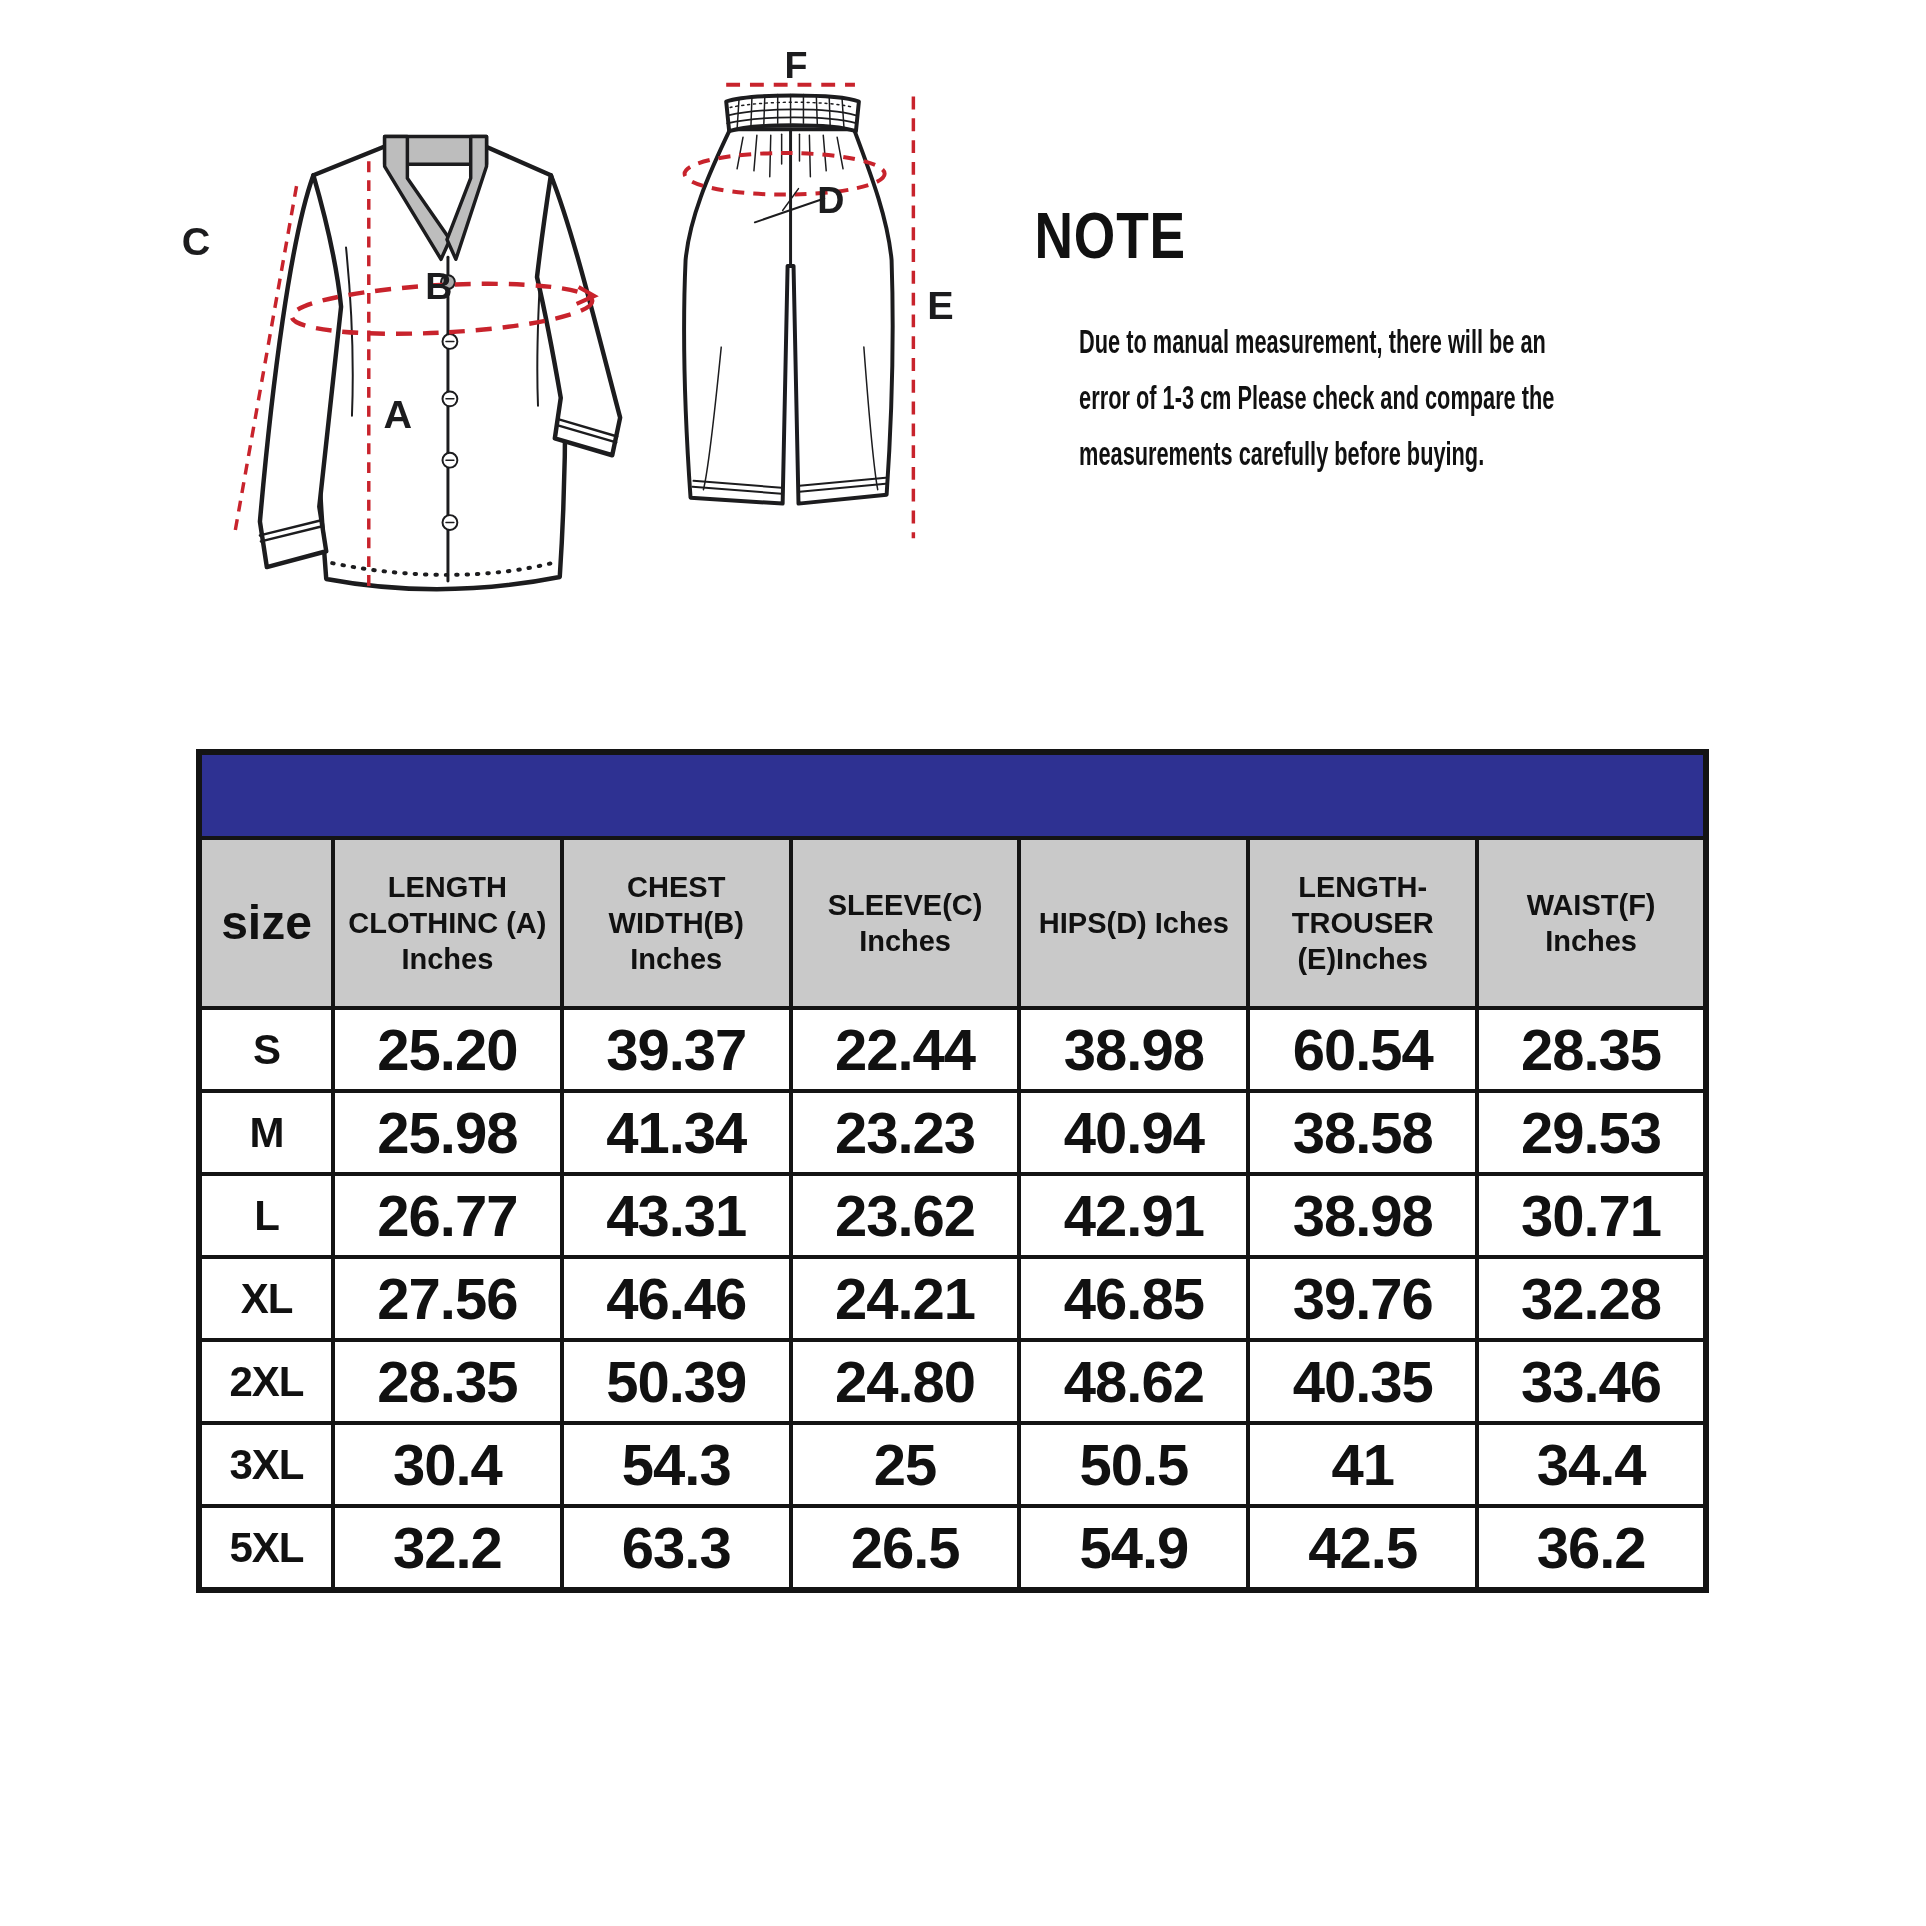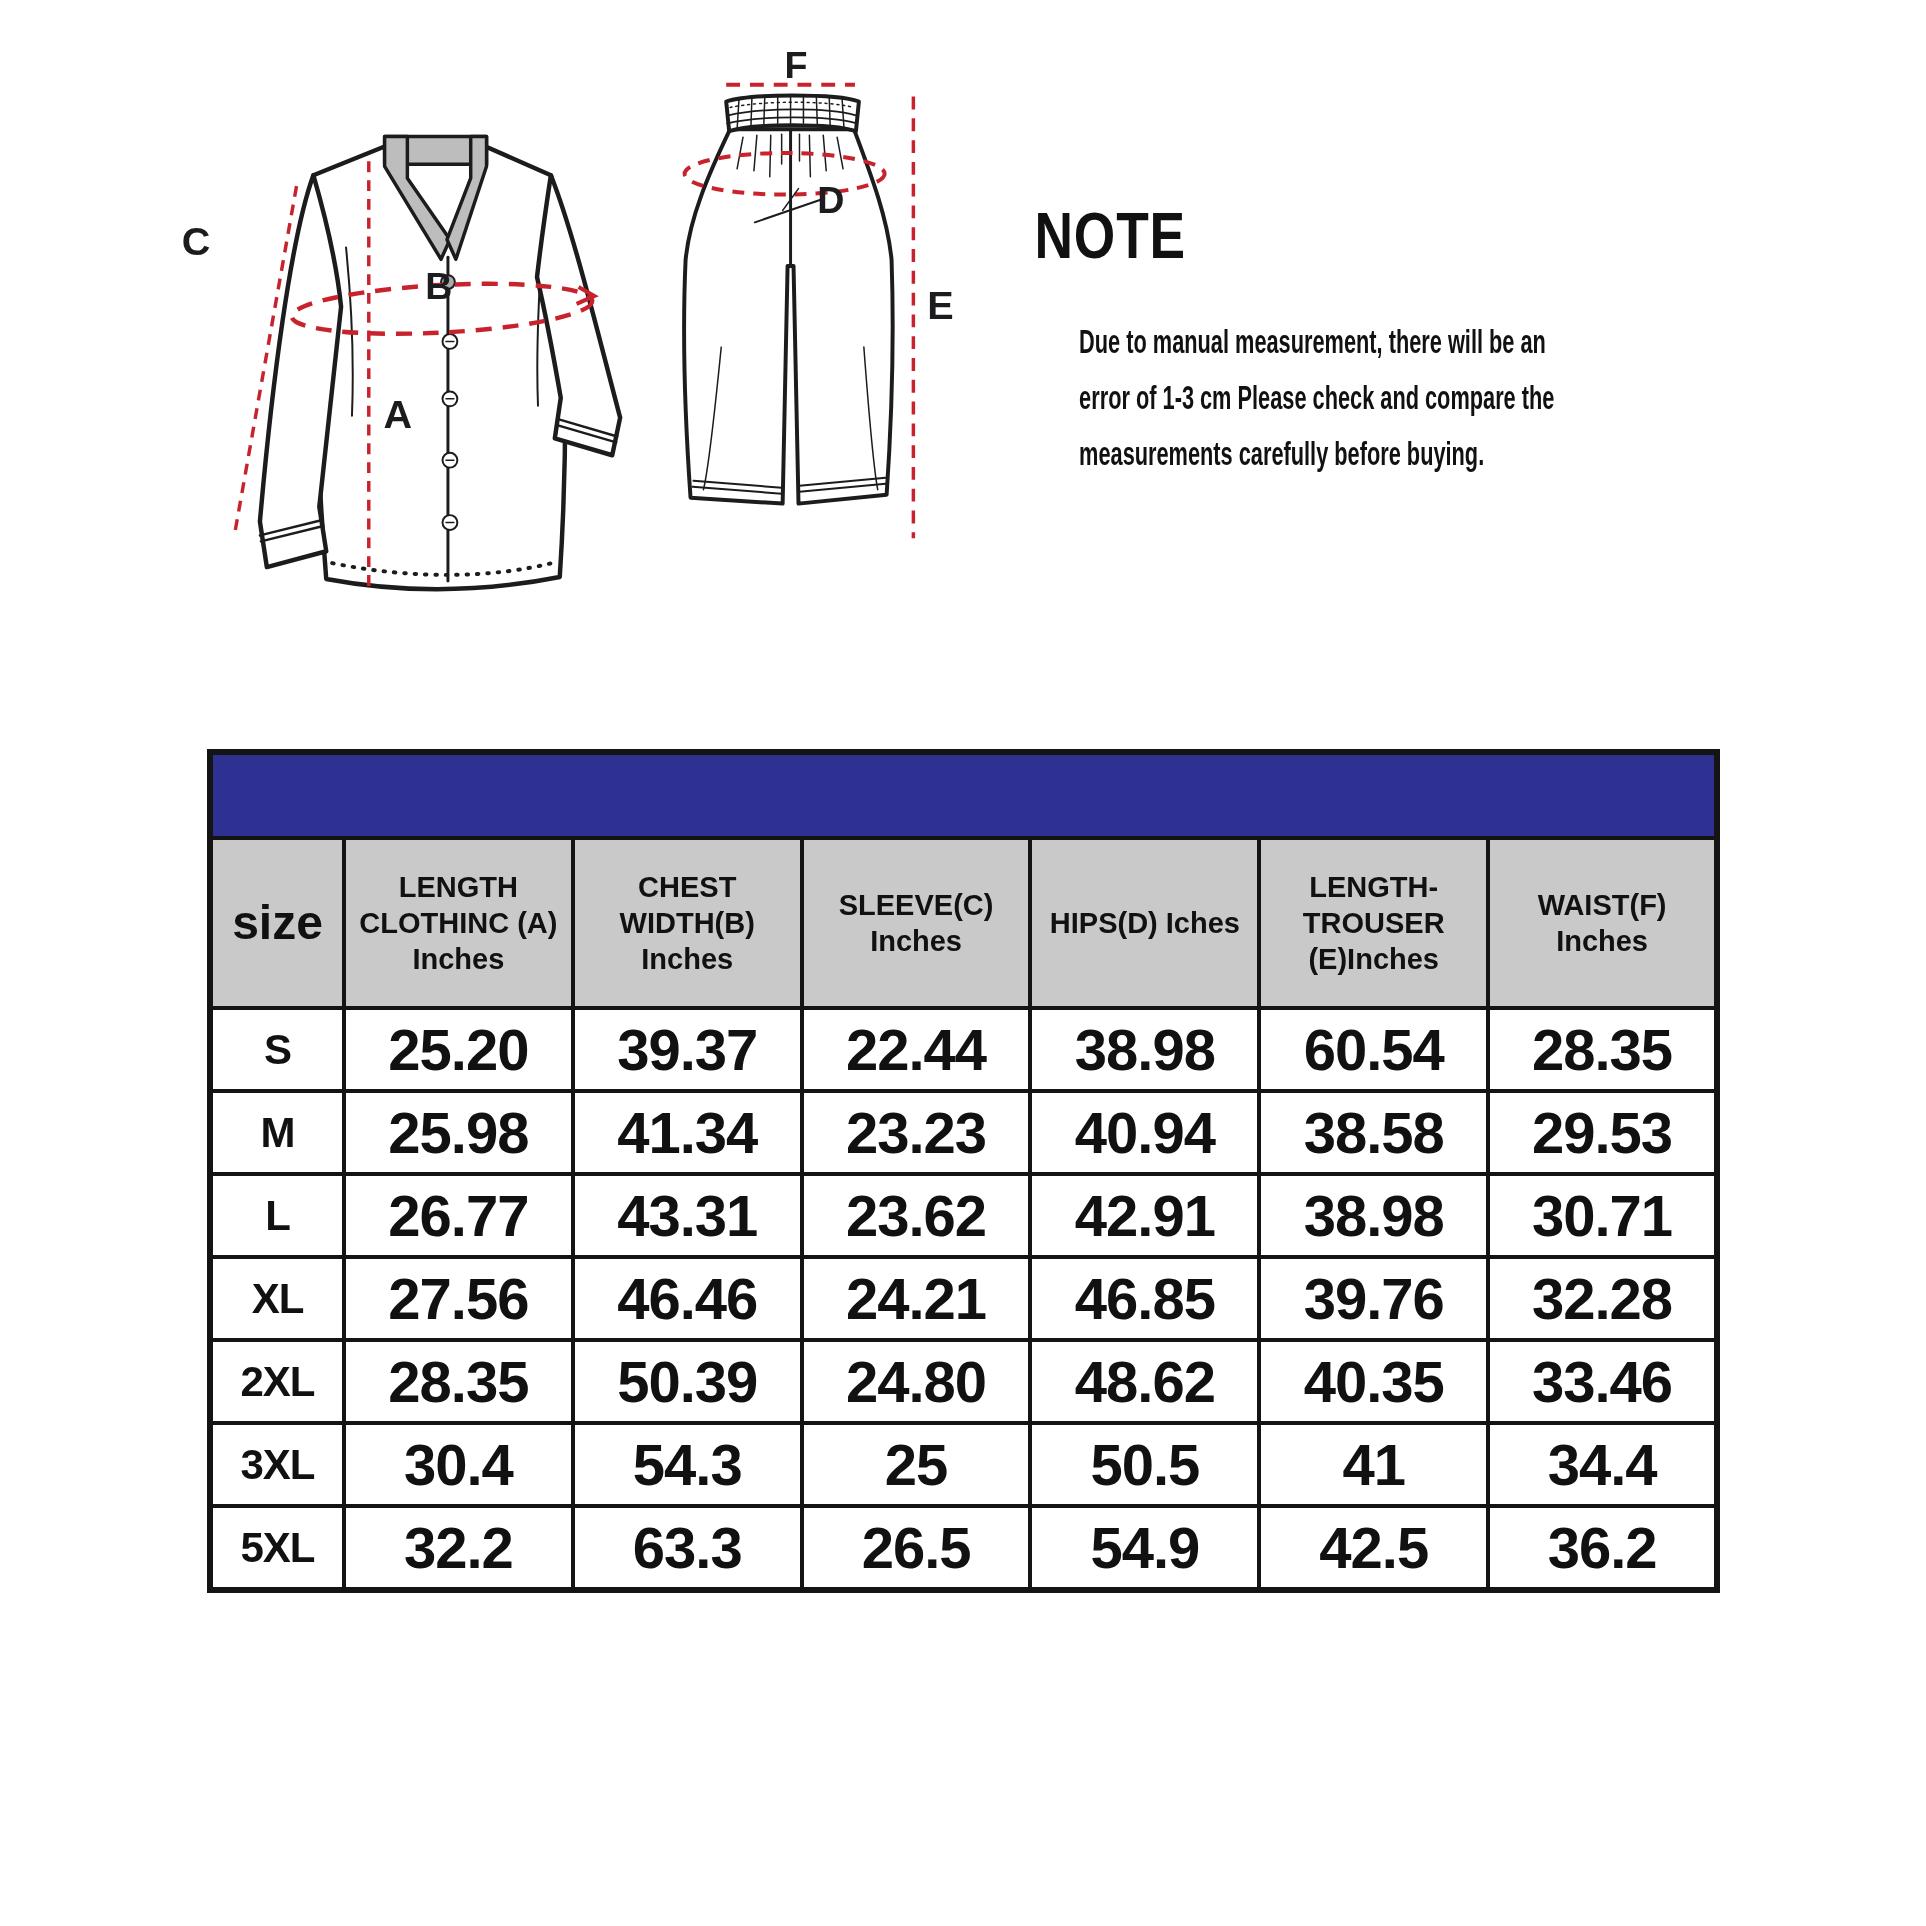--- a/index.html
+++ b/index.html
@@ -15,21 +15,21 @@
   .fillg{fill:#bdbdbd;stroke:#1c1c1e;stroke-linejoin:round;}
   .red{stroke:#c8232c;fill:none;stroke-linecap:butt;}
   .dlabel{font-family:"Liberation Sans", sans-serif;font-weight:bold;fill:#1c1c1e;}
   
   .note{position:absolute;left:990px;top:198px;width:495px;text-align:left;}
   .note-title{font-size:65px;font-weight:bold;letter-spacing:1px;
     transform:scaleX(0.82);transform-origin:center;margin:0 0 40px 0;}
   .note-line{font-size:34px;font-weight:bold;line-height:56px;white-space:nowrap;
     transform:scaleX(0.64);transform-origin:center;}
   
-  .size-table{position:absolute;left:207px;top:749px;width:1513px;
+  .size-table{position:absolute;left:196px;top:749px;width:1513px;
     border-collapse:collapse;table-layout:fixed;background:#fff;}
   .size-table td,.size-table th{border:4px solid #141414;text-align:center;
     vertical-align:middle;padding:0;}
   .size-table{border:6px solid #141414;}
   .bar-cell{background:#2e3192;height:81px;}
   .head-cell{background:#c9c9c9;height:166px;font-size:29px;font-weight:bold;
     line-height:36px;padding:0 14px;}
   .size-head{background:#c9c9c9;font-size:48px;font-weight:bold;}
   .row-cell{height:79px;font-size:58px;font-weight:bold;letter-spacing:-1px;}
   .size-cell{font-size:42px;font-weight:bold;}

